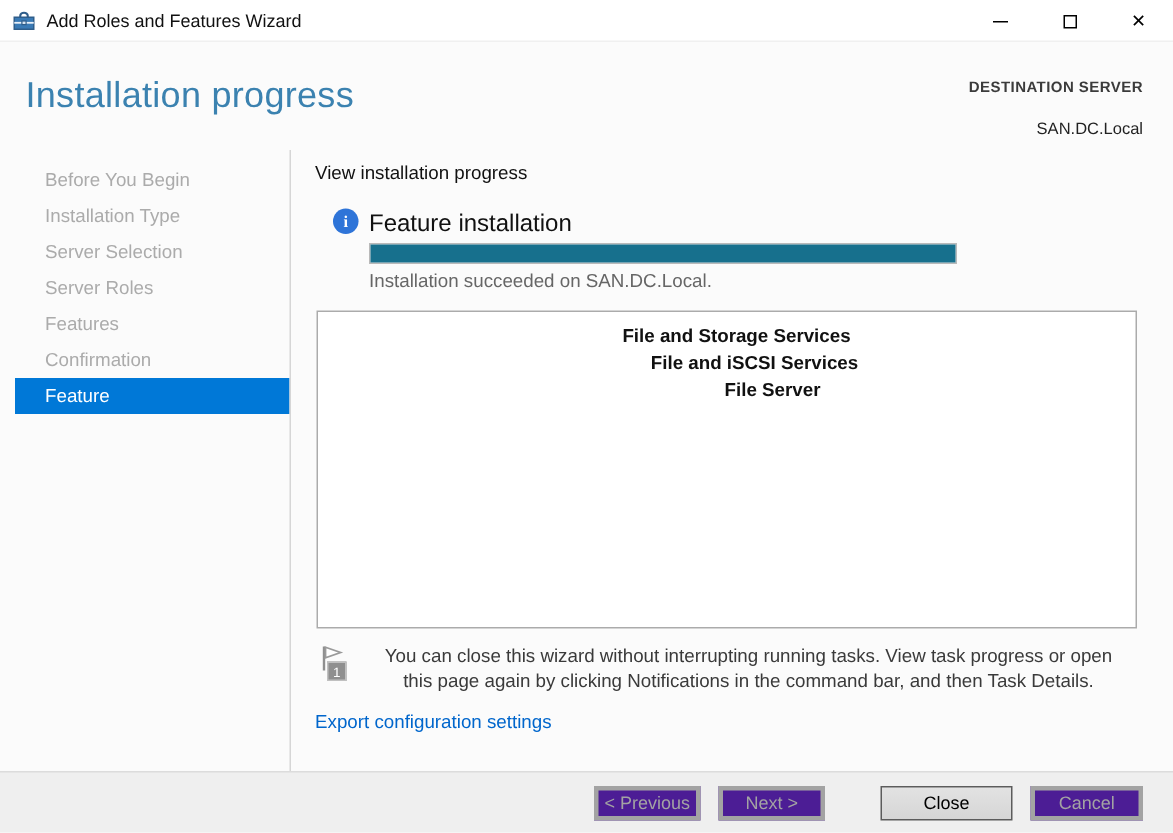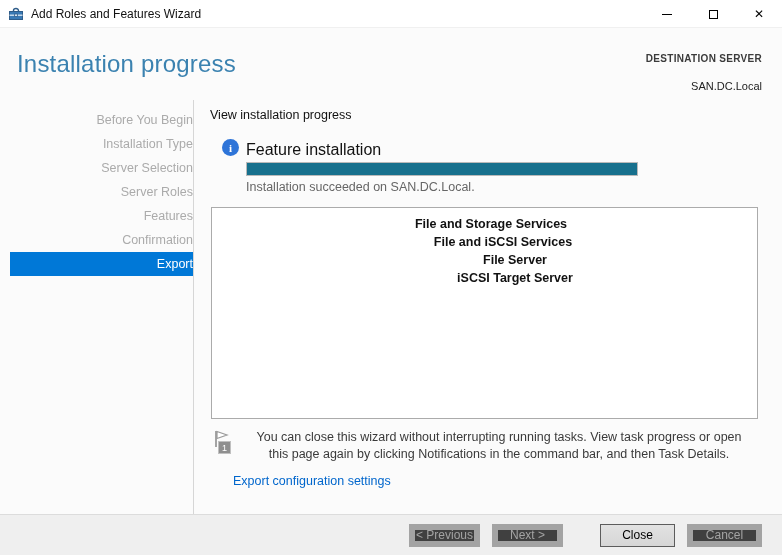--- a/index.html
+++ b/index.html
@@ -33,21 +33,21 @@
   
   .page-title {
     position:absolute; left:17px; top:50px;
     font-size:24px; font-weight:300; color:#3b82b0; letter-spacing:0.2px;
   }
   .dest { position:absolute; right:20px; top:53px; text-align:right; }
   .dest-label { font-size:10px; font-weight:bold; color:#3b3b3b; letter-spacing:0.3px; }
   .dest-value { font-size:11px; color:#222; margin-top:16px; }
 
   
-  .sidebar { position:absolute; left:0; top:100px; width:193px; padding-top:8px;text-align:right; }
+  .sidebar { position:absolute; left:0; top:100px; width:193px; padding-top:8px; }
   .nav-item {
     height:24px; line-height:24px; margin-left:10px; padding-left:20px;
     font-size:12.5px; white-space:nowrap;
   }
   .nav-item.disabled { color:#ababab; }
   .nav-item.selected { background:#0078d7; color:#ffffff; }
   .divider-v {
     position:absolute; left:193px; top:100px; width:1px; height:414px; background:#d6d6d6;
   }
 
@@ -84,37 +84,37 @@
     position:absolute; left:8px; top:341px; width:13px; height:13px;
     background:#8f8f8f; border:1px solid #c0c0c0; color:#fff;
     font-size:9px; display:flex; align-items:center; justify-content:center;
   }
   .note-text {
     position:absolute; left:36px; top:329px; width:506px;
     font-size:12.5px; color:#3a3a3a; line-height:17px;
   }
   .export-link {
     position:absolute; left:0; top:374px; font-size:12.5px; color:#0066cc;
-    text-decoration:none; cursor:pointer;margin-left:23px;
+    text-decoration:none; cursor:pointer;
   }
 
   
   .footer {
     position:absolute; left:0; top:514px; width:782px; height:41px;
     background:#efefef; border-top:1px solid #dcdcdc;
     display:flex; align-items:center; justify-content:flex-end; padding-right:20px;
   }
   .btn {
     width:71px; height:23px; margin-left:8px; font-size:12px;
     font-family:"Liberation Sans", sans-serif;
     display:flex; align-items:center; justify-content:center;
   }
-  .btn.disabled { background:#404040; border:6px solid #a3a3a3; color:#a3a3a3;margin-left:12px; }
+  .btn.disabled { background:#4c1d95; border:3px solid #a3a3a3; color:#a3a3a3;margin-left:12px; }
   .btn.default {
-    width:75px; margin-left:37px;
+    width:88px; margin-left:37px;
     background:linear-gradient(#e2e2e2,#d6d6d6); border:1px solid #5c5c5c; color:#000;
   }
   .btn.cancel { width:75px; }
 </style>
 </head>
 <body>
 
 <div class="titlebar">
   <span class="app-icon">
     <svg width="16" height="16" viewBox="0 0 16 16">
@@ -144,39 +144,38 @@
   <div class="dest-value">SAN.DC.Local</div>
 </div>
 
 <div class="sidebar">
   <div class="nav-item disabled">Before You Begin</div>
   <div class="nav-item disabled">Installation Type</div>
   <div class="nav-item disabled">Server Selection</div>
   <div class="nav-item disabled">Server Roles</div>
   <div class="nav-item disabled">Features</div>
   <div class="nav-item disabled">Confirmation</div>
-  <div class="nav-item selected">Export</div>
+  <div class="nav-item selected">Feature</div>
 </div>
 <div class="divider-v"></div>
 
 <div class="main">
   <div class="section-title">View installation progress</div>
 
   <div class="info-icon">i</div>
   <div class="progress-label">Feature installation</div>
   <div class="progress-track">
     <div class="progress-fill" style="width:100%"></div>
   </div>
   <div class="progress-status">Installation succeeded on SAN.DC.Local.</div>
 
   <div class="listbox">
     <div class="feature-item ind0">File and Storage Services</div>
     <div class="feature-item ind1">File and iSCSI Services</div>
     <div class="feature-item ind2">File Server</div>
-    <div class="feature-item ind2">iSCSI Target Server</div>
   </div>
 
   <span class="note-icon">
     <svg width="24" height="24" viewBox="0 0 24 24">
       <path d="M4 1 v16" stroke="#8f8f8f" stroke-width="1.6"></path>
       <path d="M5 1.5 L15 5 L5 8.5 Z" fill="#ffffff" stroke="#9a9a9a" stroke-width="1.2"></path>
     </svg>
   </span>
   <div class="note-badge">1</div>
   <div class="note-text">You can close this wizard without interrupting running tasks. View task progress or open this page again by clicking Notifications in the command bar, and then Task Details.</div>

